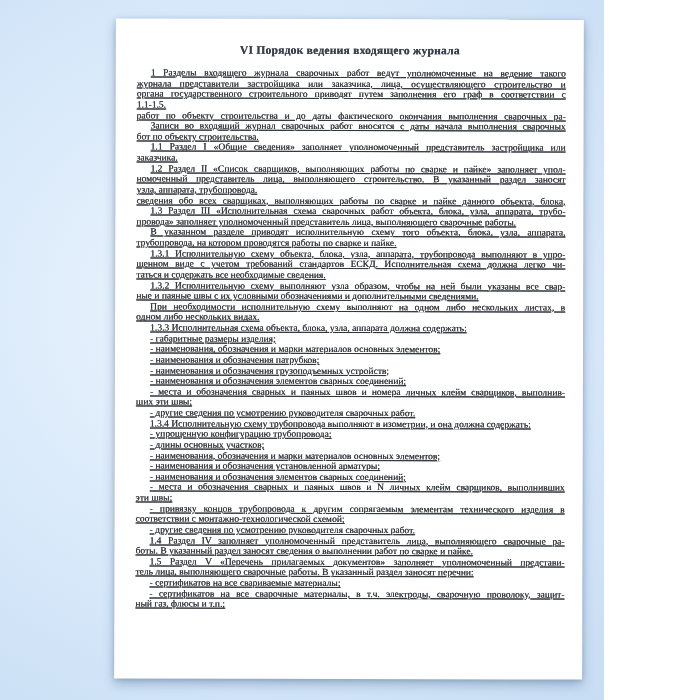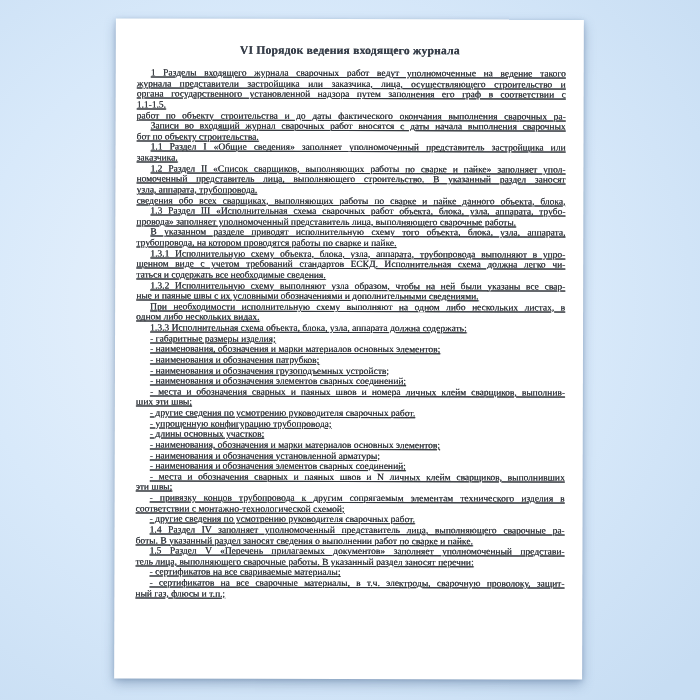--- a/index.html
+++ b/index.html
@@ -4,21 +4,21 @@
 <style>
   html, body {
     margin: 0;
     padding: 0;
     width: 700px;
     height: 700px;
     overflow: hidden;
   }
   .stage {
     position: relative;
-    width: 700px;
+    width: 604px;
     height: 700px;
     background:
       radial-gradient(560px 520px at 40% 44%,
         var(--background-center, #eef5fd) 0%,
         var(--background-mid, #d8e9fa) 55%,
         var(--background-edge, #c7ddf3) 100%);
   }
   .page {
     position: absolute;
     left: 115px;
@@ -68,21 +68,21 @@
 </head>
 <body>
 
 <div class="stage">
   <div class="page">
     <h1 class="title">VI Порядок ведения входящего журнала</h1>
     <div class="body" id="doc-body">
         <div class="para">
           <div class="line first">1 Разделы входящего журнала сварочных работ ведут уполномоченные на ведение такого</div>
           <div class="line">журнала представители застройщика или заказчика, лица, осуществляющего строительство и</div>
-          <div class="line">органа государственного установленной надзора путем заполнения его граф в соответствии с</div>
+          <div class="line">органа государственного строительного приводят путем заполнения его граф в соответствии с</div>
           <div class="line last">1.1-1.5.</div>
         </div>
         <div class="para">
           <div class="line">работ по объекту строительства и до даты фактического окончания выполнения сварочных ра-</div>
           <div class="line first">Записи во входящий журнал сварочных работ вносятся с даты начала выполнения сварочных</div>
           <div class="line last">бот по объекту строительства.</div>
         </div>
         <div class="para">
           <div class="line first">1.1 Раздел I «Общие сведения» заполняет уполномоченный представитель застройщика или</div>
           <div class="line last">заказчика.</div>
@@ -133,20 +133,23 @@
           <div class="line first last">- наименования и обозначения элементов сварных соединений;</div>
         </div>
         <div class="para">
           <div class="line first">- места и обозначения сварных и паяных швов и номера личных клейм сварщиков, выполнив-</div>
           <div class="line last">ших эти швы;</div>
         </div>
         <div class="para">
           <div class="line first last">- другие сведения по усмотрению руководителя сварочных работ.</div>
         </div>
         <div class="para">
+          <div class="line first last">1.3.4 Исполнительную схему трубопровода выполняют в изометрии, и она должна содержать:</div>
+        </div>
+        <div class="para">
           <div class="line first last">- упрощенную конфигурацию трубопровода;</div>
         </div>
         <div class="para">
           <div class="line first last">- длины основных участков;</div>
         </div>
         <div class="para">
           <div class="line first last">- наименования, обозначения и марки материалов основных элементов;</div>
         </div>
         <div class="para">
           <div class="line first last">- наименования и обозначения установленной арматуры;</div>

